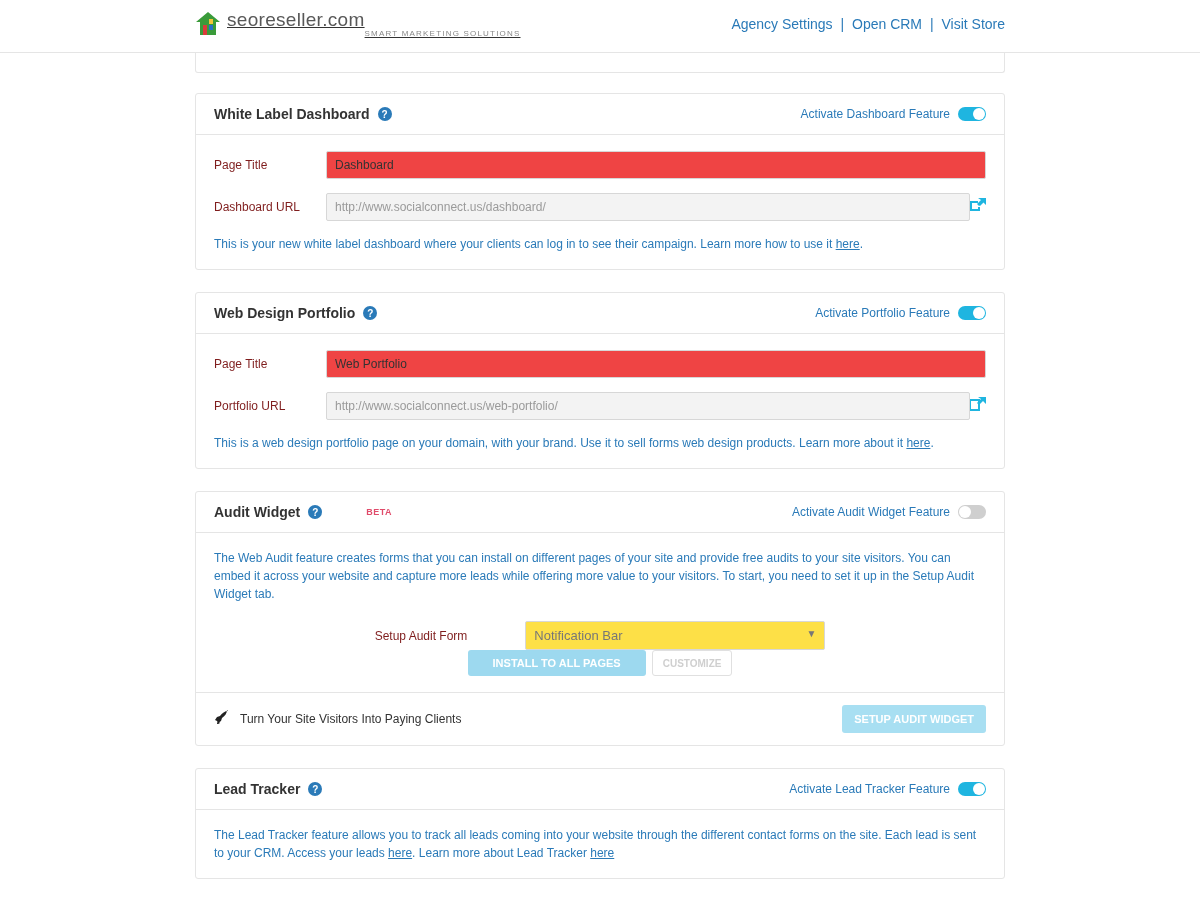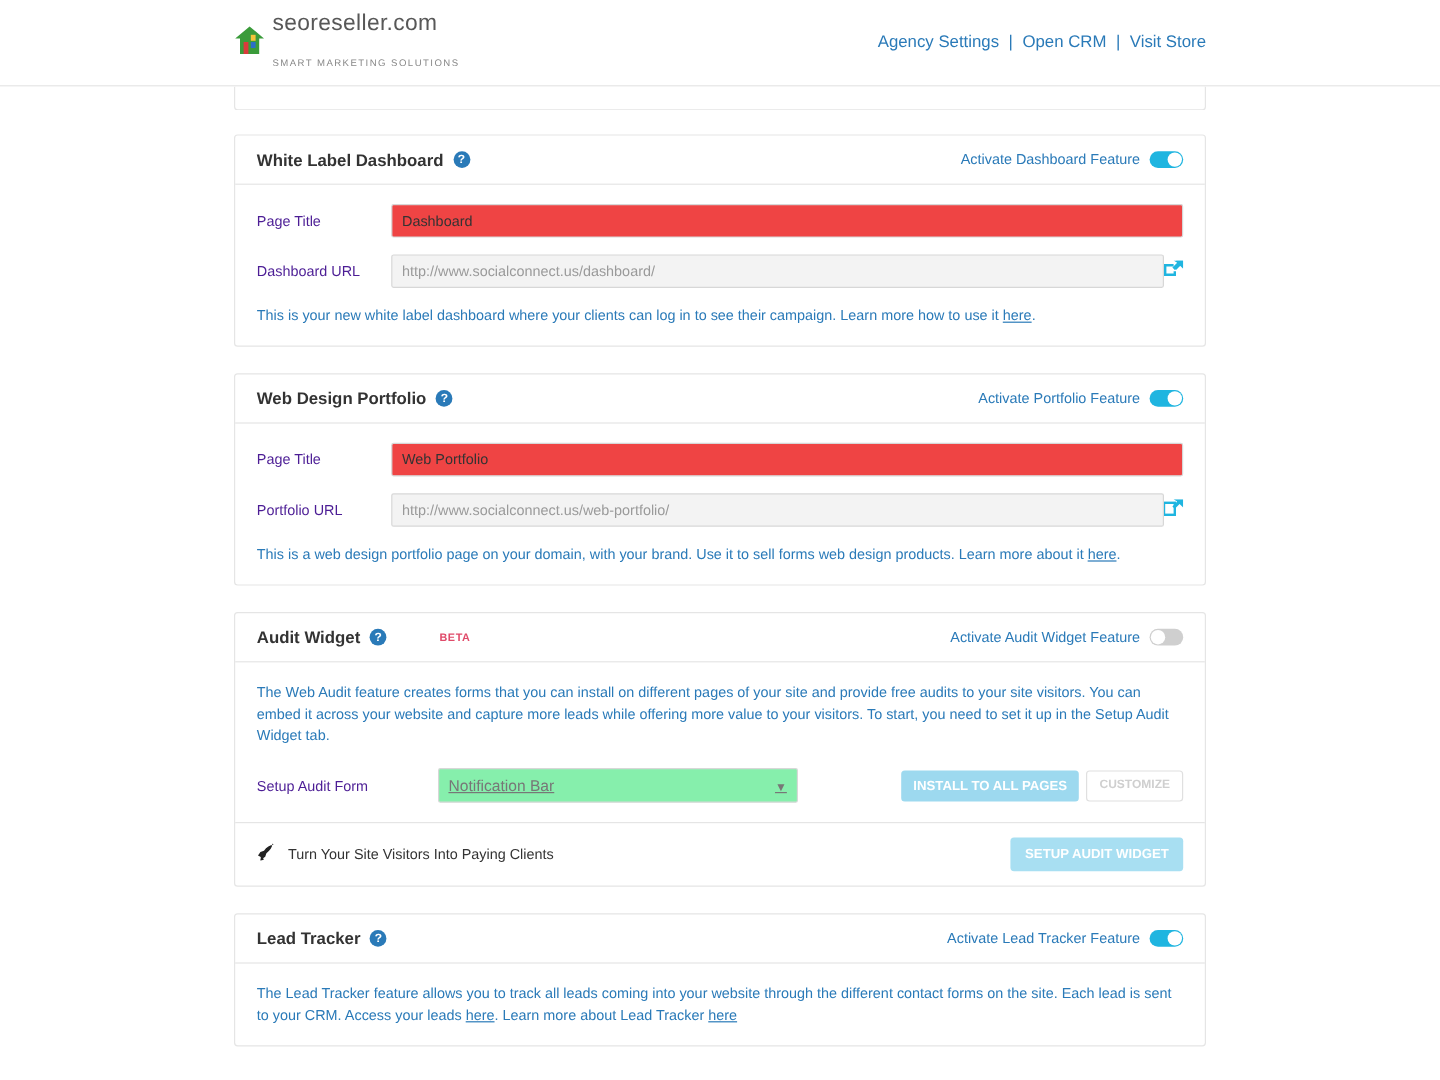--- a/index.html
+++ b/index.html
@@ -26,22 +26,22 @@
     align-items: center;
     gap: 6px;
   }
   .logo-house {
     width: 26px;
     height: 26px;
     position: relative;
   }
   .logo-text {
     display: flex;
-    flex-direction: column;
     line-height: 1;
+    text-decoration: underline;
   }
   .logo-main {
     font-size: 19px;
     color: #585858;
     font-weight: 400;
     letter-spacing: 0.3px;
   }
   .logo-sub {
     font-size: 8px;
     color: #888;
@@ -182,21 +182,21 @@
     padding: 16px 18px;
   }
   .form-row {
     display: flex;
     align-items: center;
     margin-bottom: 14px;
   }
   .form-label {
     width: 112px;
     font-size: 12px;
-    color: #4c1d95;
+    color: #7f1d1d;
   }
   .form-input {
     flex: 1;
     border: 1px solid #d7d7d7;
     border-radius: 2px;
     padding: 6px 8px;
     font-size: 12px;
     color: #333;
     background: #ef4444;
   }
@@ -219,41 +219,41 @@
     color: #2a7ab8;
     text-decoration: underline;
   }
   .select {
     width: 300px;
     border: 1px solid #d7d7d7;
     border-radius: 2px;
     padding: 6px 8px;
     font-size: 13px;
     color: #777;
-    background: #86efac;
+    background: #fde047;
     display: flex;
     justify-content: space-between;
-    align-items: flex-end;
-    text-decoration: underline;
+    align-items: flex-start;
   }
   .select .caret { color:#777; font-size:10px;}
   .audit-row {
     display:flex;
     align-items:center;
     justify-content:space-between;
     margin-top:18px;
+    flex-direction:column;
   }
   .audit-left { display:flex; align-items:center; gap:58px;}
   .audit-buttons { display:flex; gap:6px;}
   .btn-light-primary {
     background:#9dd9ef;
     color:#fff;
     border:none;
     border-radius:3px;
-    padding:7px 10px;
+    padding:7px 25px;
     font-size:11px;
     font-weight:700;
   }
   .btn-outline-disabled {
     background:#fff;
     color:#cfcfcf;
     border:1px solid #e0e0e0;
     border-radius:3px;
     padding:6px 10px;
     font-size:10px;

